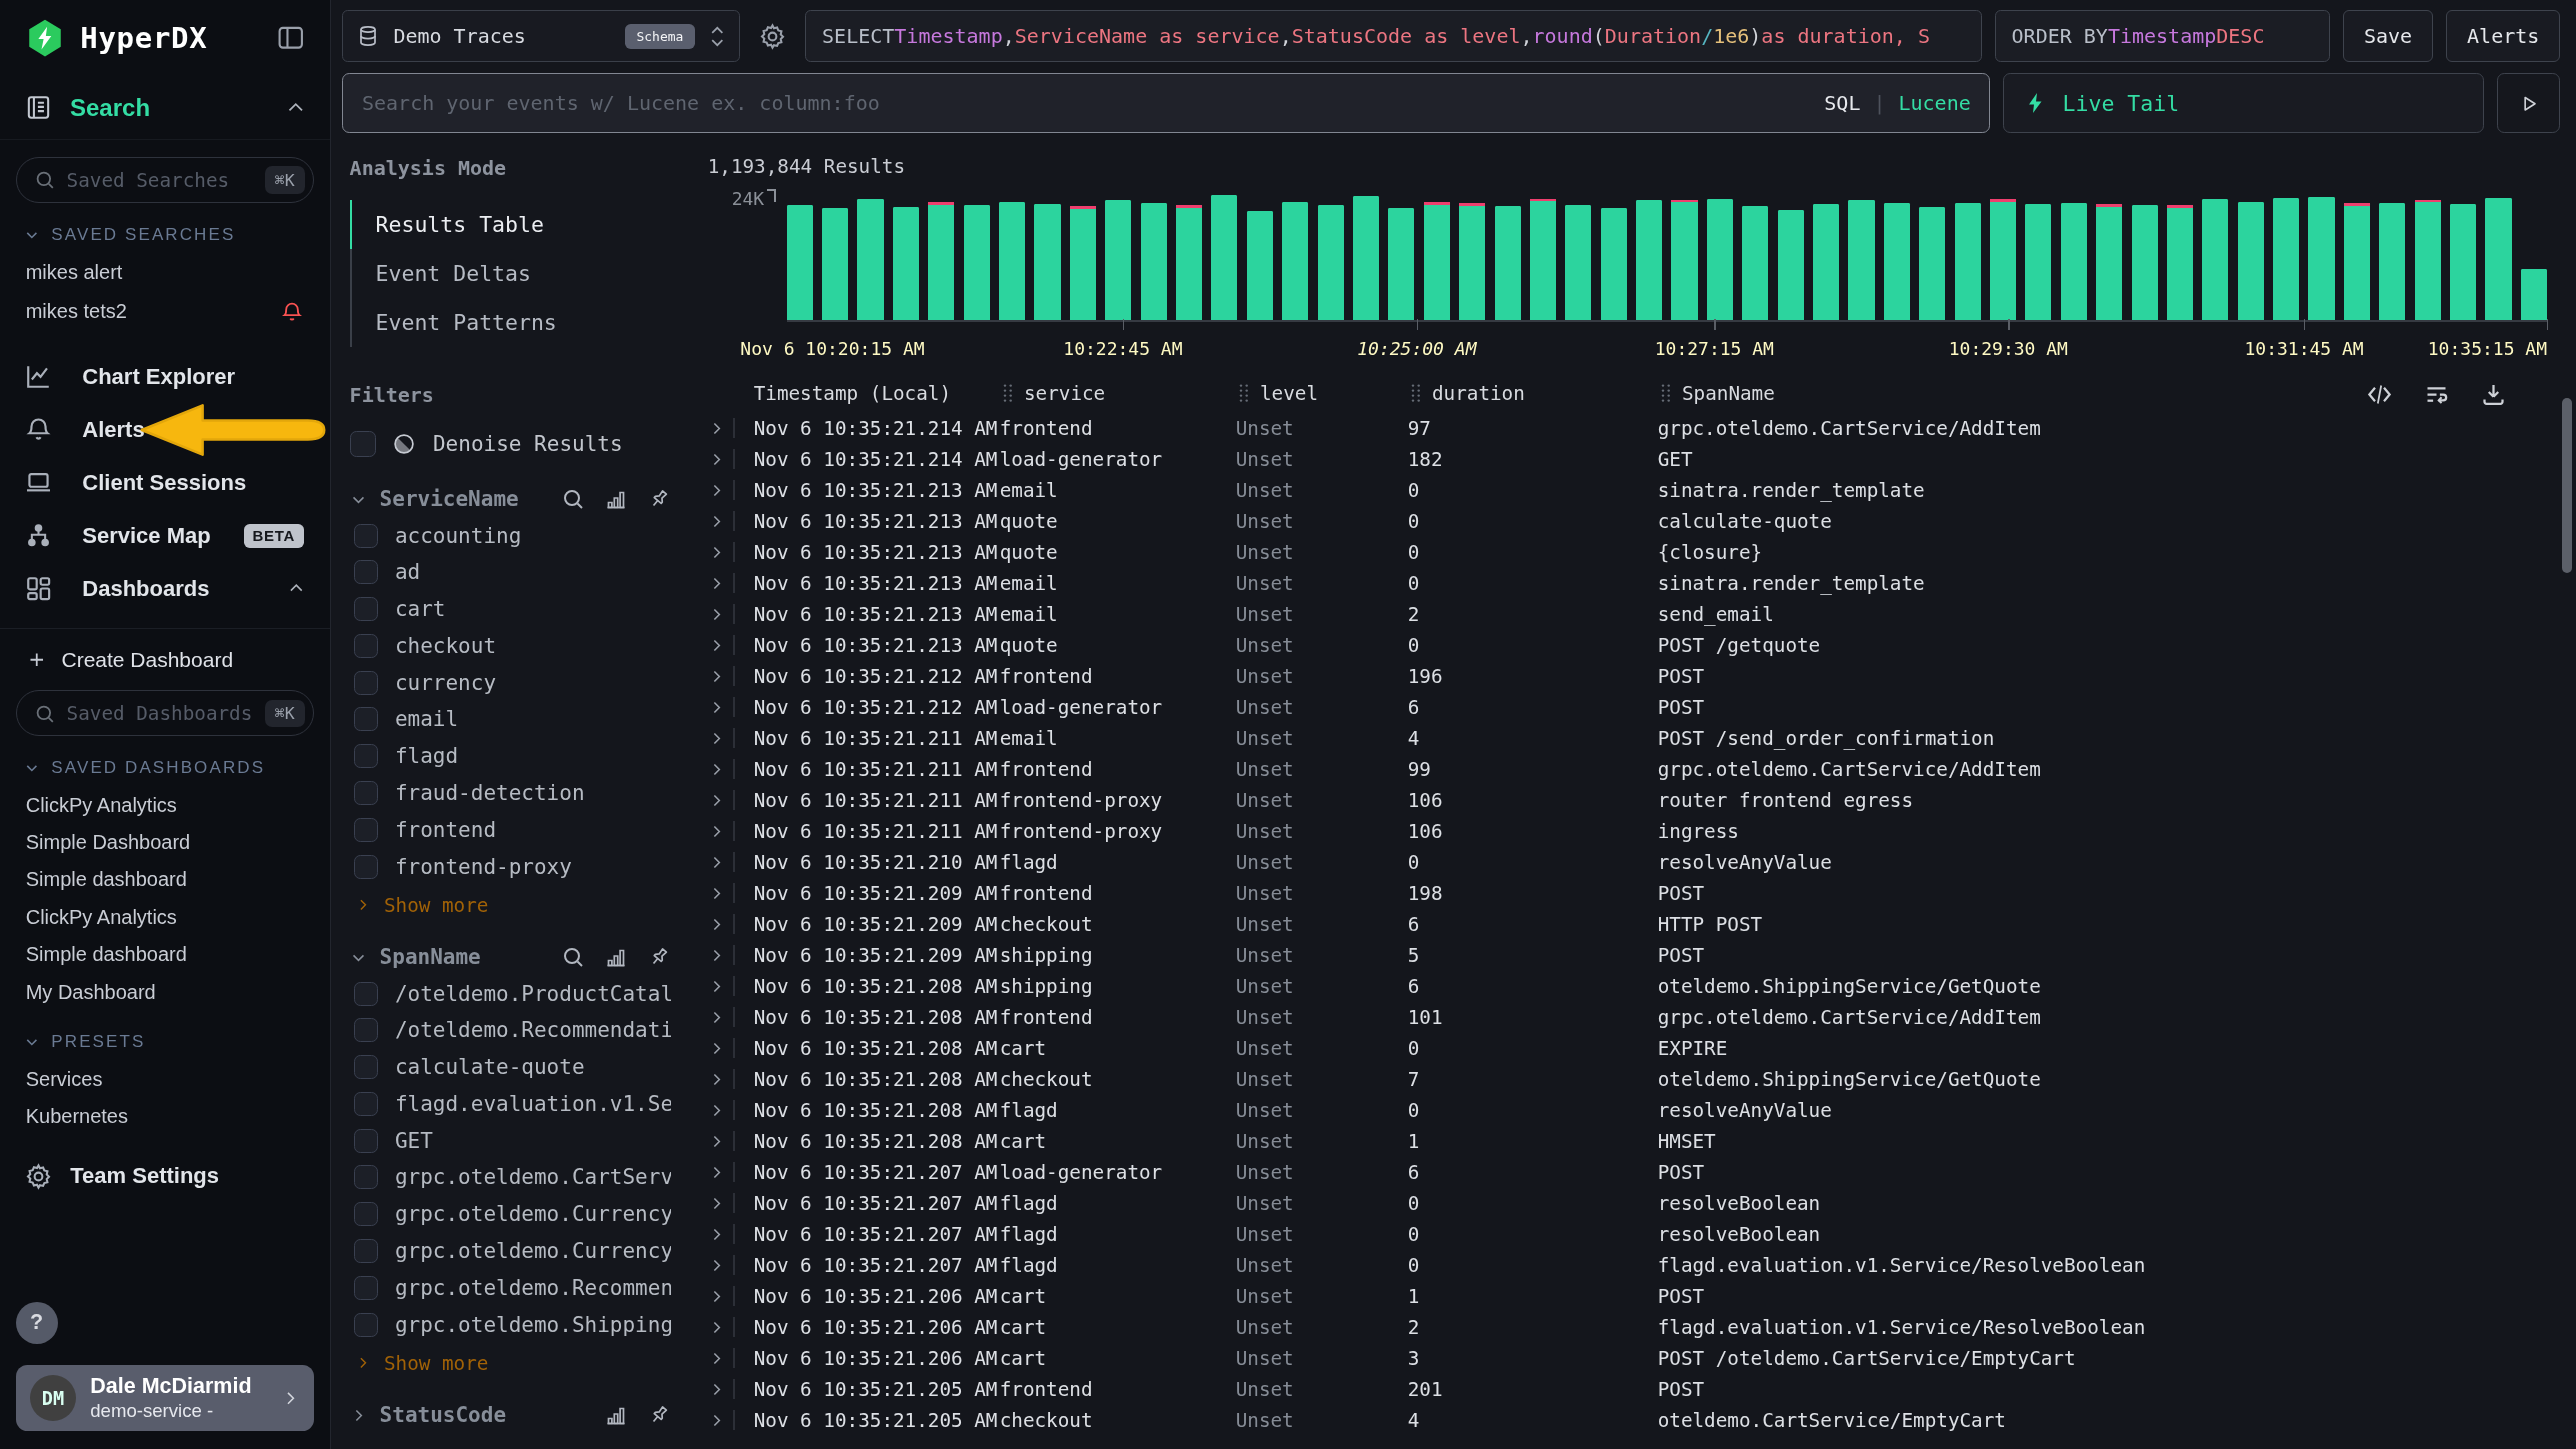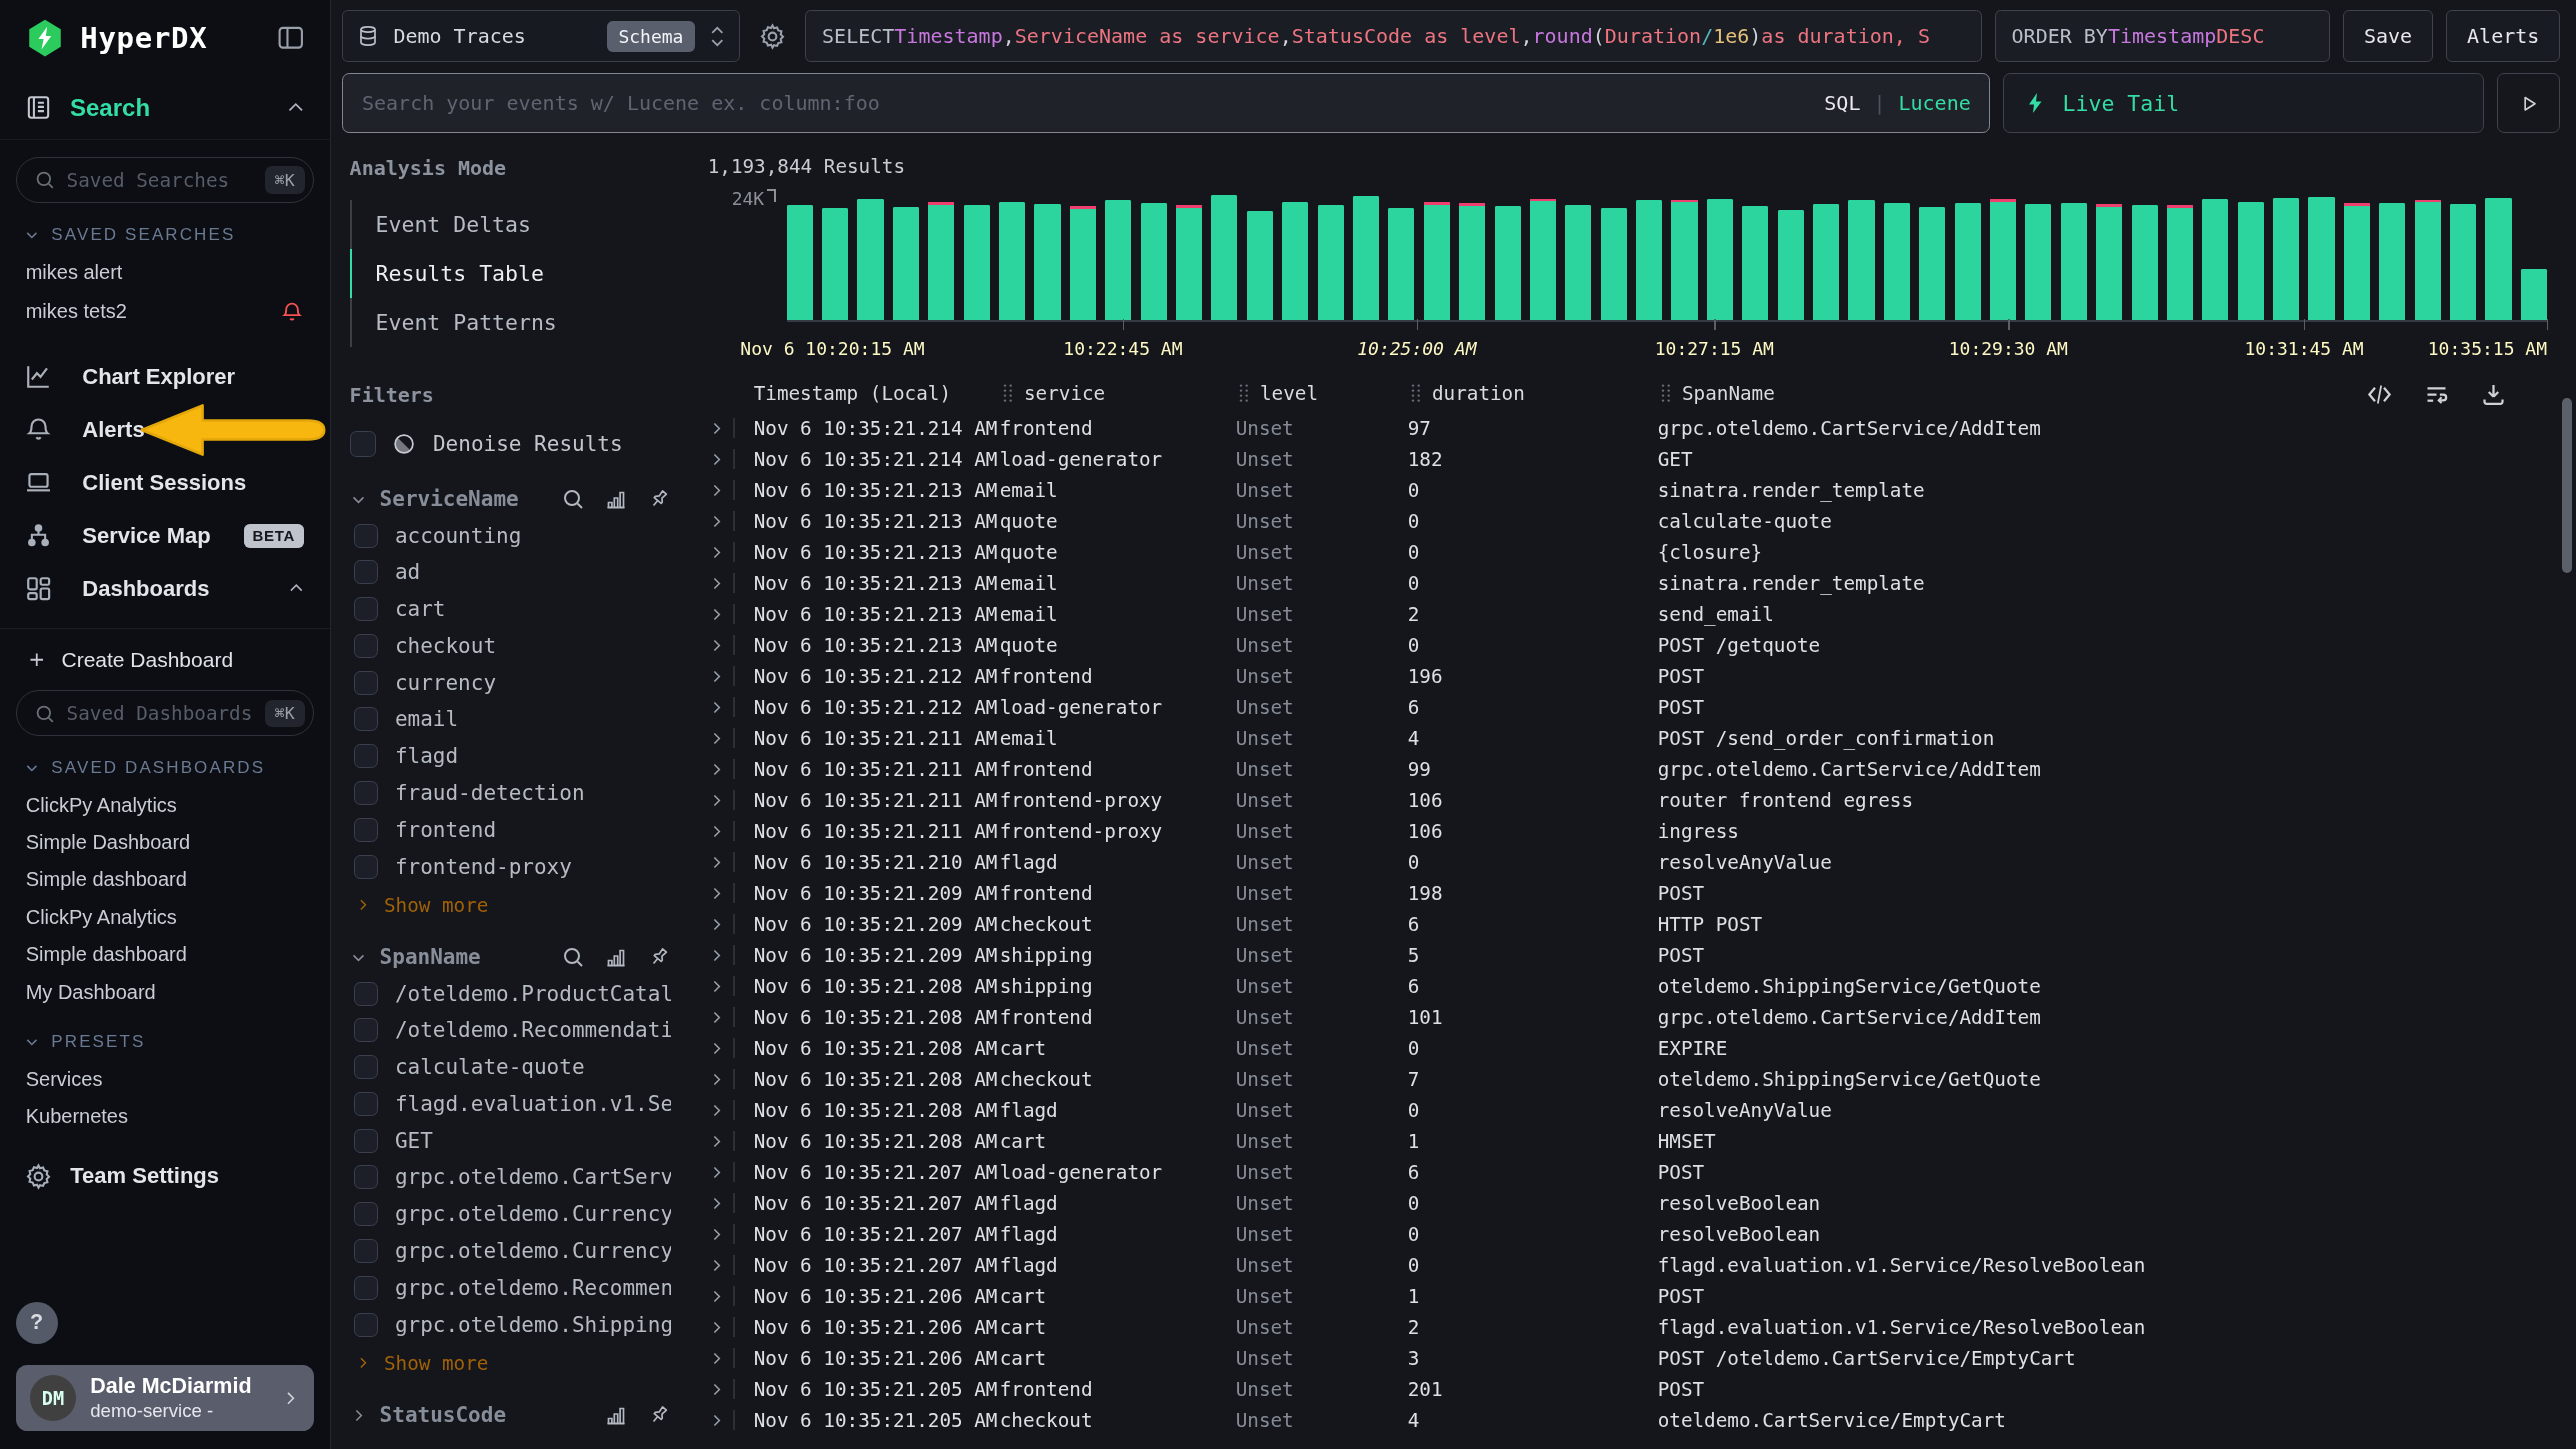--- a/index.html
+++ b/index.html
@@ -52,21 +52,21 @@
   .user-org{font:18.6px var(--sans);color:#e6e8ee}
   .user-chev{margin-left:auto;width:18.6px;height:18.6px;color:#d3d6dd}
 
   
   .right{flex:1;display:flex;flex-direction:column;min-width:0}
   .topbar{padding:10px 15.7px 0 11.4px;display:flex;flex-direction:column;gap:11.4px}
   .tb-row1{display:flex;gap:13px;height:52px}
   .source-box{width:398px;background:#181a21;border:0.7px solid #3a3f49;border-radius:5.7px;display:flex;align-items:center;gap:13px;padding:0 13px;flex:none}
   .source-box .ic{width:24px;height:24px;color:#b9bec8;flex:none}
   .source-name{font-size:20px;color:#d7dae0;white-space:nowrap}
-  .schema-badge{margin-left:auto;background:#5a5f6e;color:#f4f5f7;border-radius:5.7px;padding:5px 11.4px;font-size:18px}
+  .schema-badge{margin-left:auto;background:#5a5f6e;color:#f4f5f7;border-radius:5.7px;padding:5px 11.4px;font-size:13px}
   .caret-stack{width:18.6px;height:29px;color:#9aa0ab}
   .gear-btn{width:39px;display:flex;align-items:center;justify-content:center;color:#9aa0ab}
   .gear-btn .ic{width:29px;height:29px}
   .sql-box{flex:1;background:var(--box-bg);border:0.7px solid var(--box-border);border-radius:5.7px;display:flex;align-items:center;padding:0 15.7px;font-size:20px;white-space:nowrap;overflow:hidden;min-width:0}
   .order-box{width:335px;flex:none;background:var(--box-bg);border:0.7px solid var(--box-border);border-radius:5.7px;display:flex;align-items:center;padding:0 15.7px;font-size:20px;white-space:nowrap;overflow:hidden}
   .tok-kw{color:#b9bfc9;font-weight:normal}
   .tok-field{color:#c678dd}
   .tok-str{color:#ec7581}
   .tok-num{color:#e5c07b}
   .tok-op{color:#56b6c2}
@@ -437,22 +437,22 @@
           </span>
         </div>
       </div>
     </header>
 
     <div class="content">
 
       <aside class="fpanel">
         <div class="fp-title">Analysis Mode</div>
         <div class="modes">
+            <div class="mode active">Results Table</div>
             <div class="mode">Event Deltas</div>
-            <div class="mode active">Results Table</div>
             <div class="mode">Event Patterns</div>
           </div>
         <div class="fp-title filters-title">Filters</div>
         <div class="denoise-row">
           <span class="cbx"></span>
           <span class="denoise-ic">
             <svg viewBox="0 0 24 24">
                 <circle cx="12" cy="12" r="8.2" fill="none" stroke="currentColor" stroke-width="1.6"></circle>
                 <path d="M6.2 17.8A8.2 8.2 0 0 1 6.2 6.2L17.8 17.8a8.2 8.2 0 0 1-11.6 0z" fill="currentColor" opacity=".55"></path>
               </svg>

